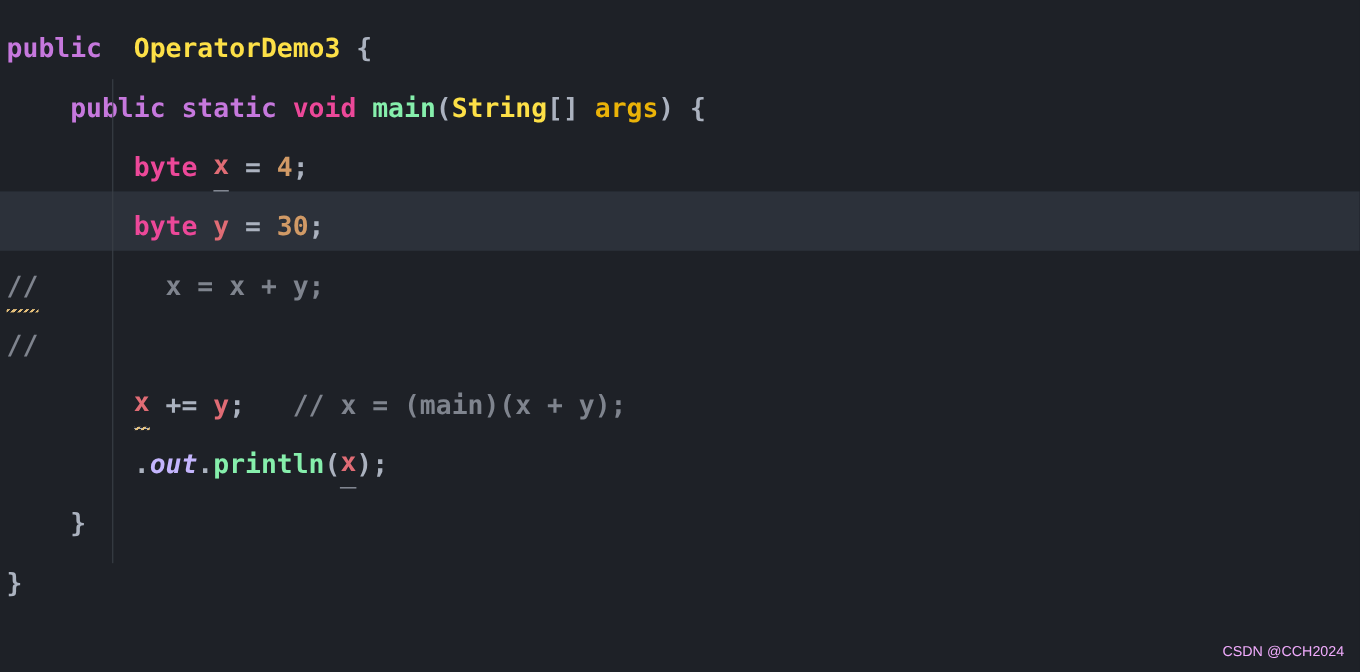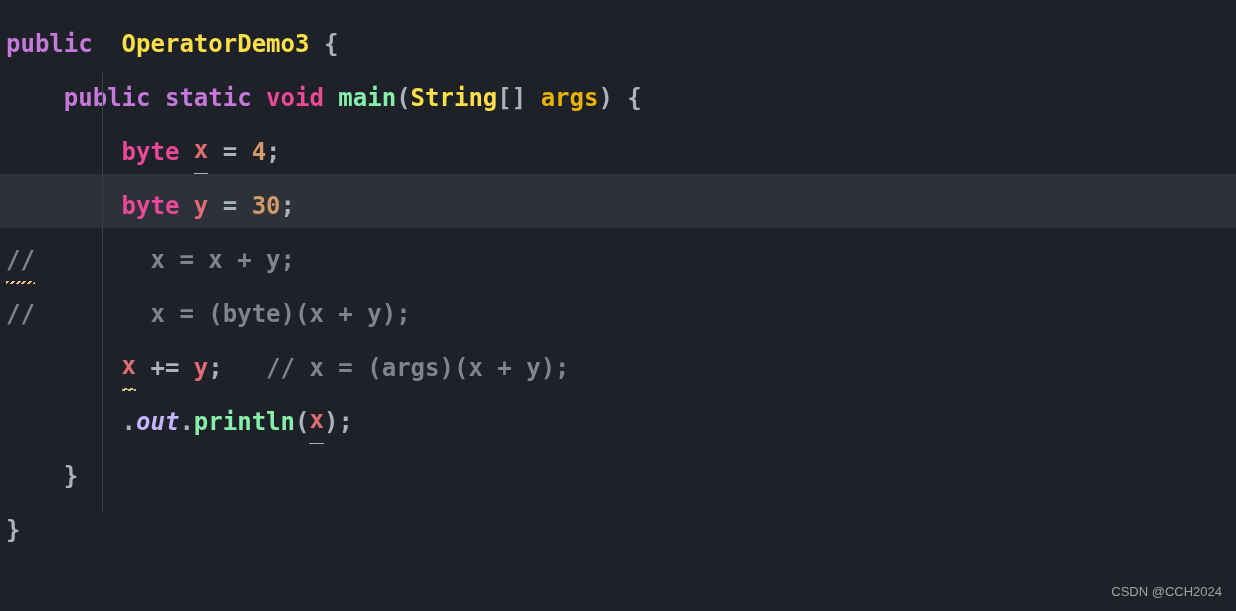--- a/index.html
+++ b/index.html
@@ -72,44 +72,44 @@
         #e5c07b 2px,
         transparent 2px,
         transparent 4px
       );
     }
     .watermark {
       position: absolute;
       bottom: 8px;
       right: 14px;
       font-size: 13px;
-      color: #a3a3a3;
+      color: #f0abfc;
       font-family: Arial, sans-serif;
     }
   </style>
 </head>
 <body>
 
 <div class="code-container">
   <div class="indent-guide"></div>
 
   <div class="line"><span class="kw-modifier">public</span><span> </span><span> </span><span class="class-name">OperatorDemo3</span><span class="punctuation"> {</span></div>
 
   <div class="line"><span>    </span><span class="kw-modifier">public</span><span> </span><span class="kw-modifier">static</span><span> </span><span class="kw-type">void</span><span> </span><span class="method-name">main</span><span class="punctuation">(</span><span class="class-name">String</span><span class="punctuation">[]</span><span> </span><span class="param-name">args</span><span class="punctuation">)</span><span class="punctuation"> {</span></div>
 
 
   <div class="line"><span>        </span><span class="kw-type">byte</span><span> </span><span class="identifier underlined">x</span><span class="operator"> = </span><span class="number-lit">4</span><span class="punctuation">;</span></div>
 
   <div class="line highlighted"><span>        </span><span class="kw-type">byte</span><span> </span><span class="identifier">y</span><span class="operator"> = </span><span class="number-lit">30</span><span class="punctuation">;</span></div>
 
   <div class="line"><span class="comment squiggle">//</span><span class="comment">        </span><span class="comment">x = x + y;</span></div>
 
-  <div class="line"><span class="comment">//</span><span class="comment">        </span><span class="comment">x = (byte)(x + y);</span></div>
+  <div class="line"><span class="comment">//</span><span class="comment">        </span></div>
 
-  <div class="line"><span>        </span><span class="identifier squiggle underlined">x</span><span class="operator"> += </span><span class="identifier">y</span><span class="punctuation">;</span><span>   </span><span class="comment">// x = (args)(x + y);</span></div>
+  <div class="line"><span>        </span><span class="identifier squiggle underlined">x</span><span class="operator"> += </span><span class="identifier">y</span><span class="punctuation">;</span><span>   </span><span class="comment">// x = (main)(x + y);</span></div>
 
   <div class="line"><span>        </span><span class="punctuation">.</span><span class="static-field">out</span><span class="punctuation">.</span><span class="method-name">println</span><span class="punctuation">(</span><span class="identifier underlined">x</span><span class="punctuation">)</span><span class="punctuation">;</span></div>
 
   <div class="line"><span>    </span><span class="punctuation">}</span></div>
 
   <div class="line"><span class="punctuation">}</span></div>
 </div>
 
 <div class="watermark">CSDN @CCH2024</div>
 

